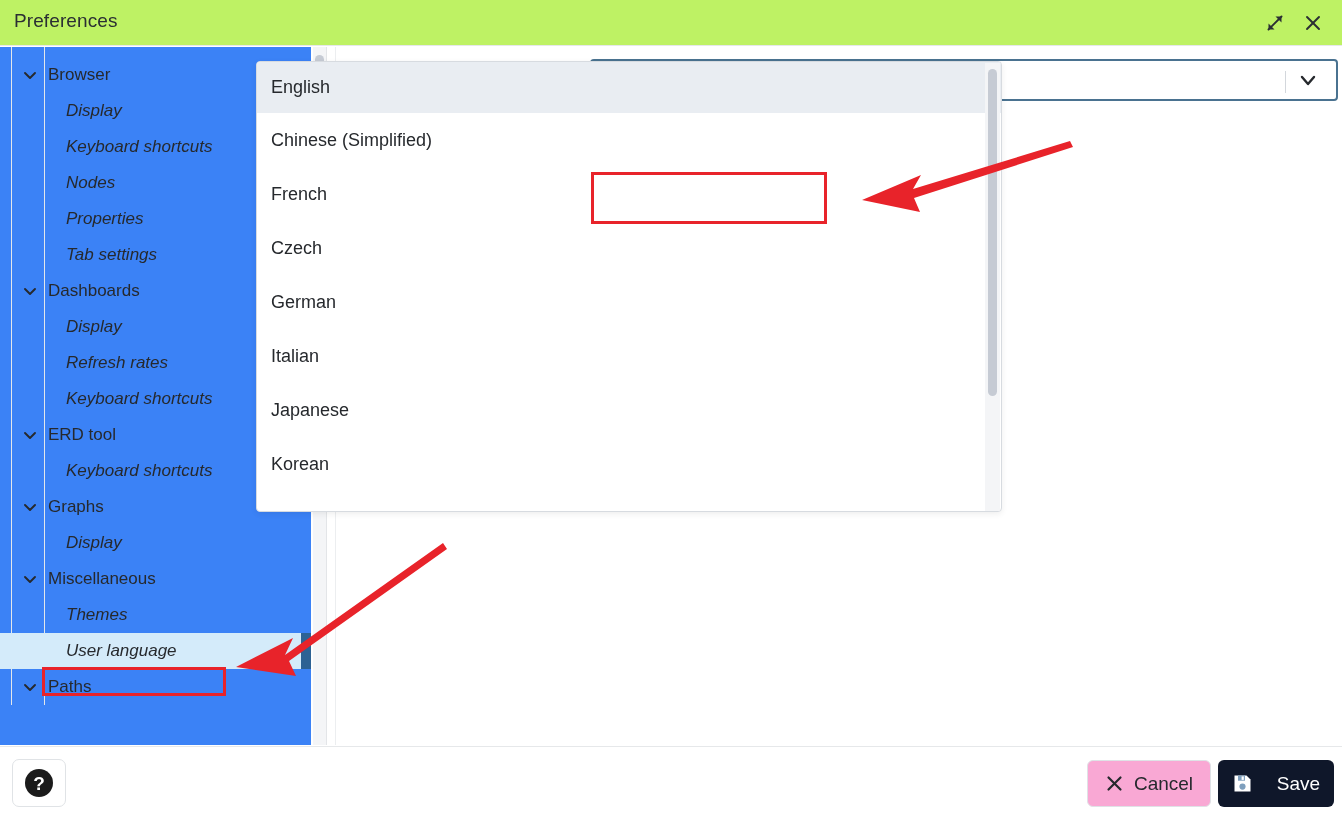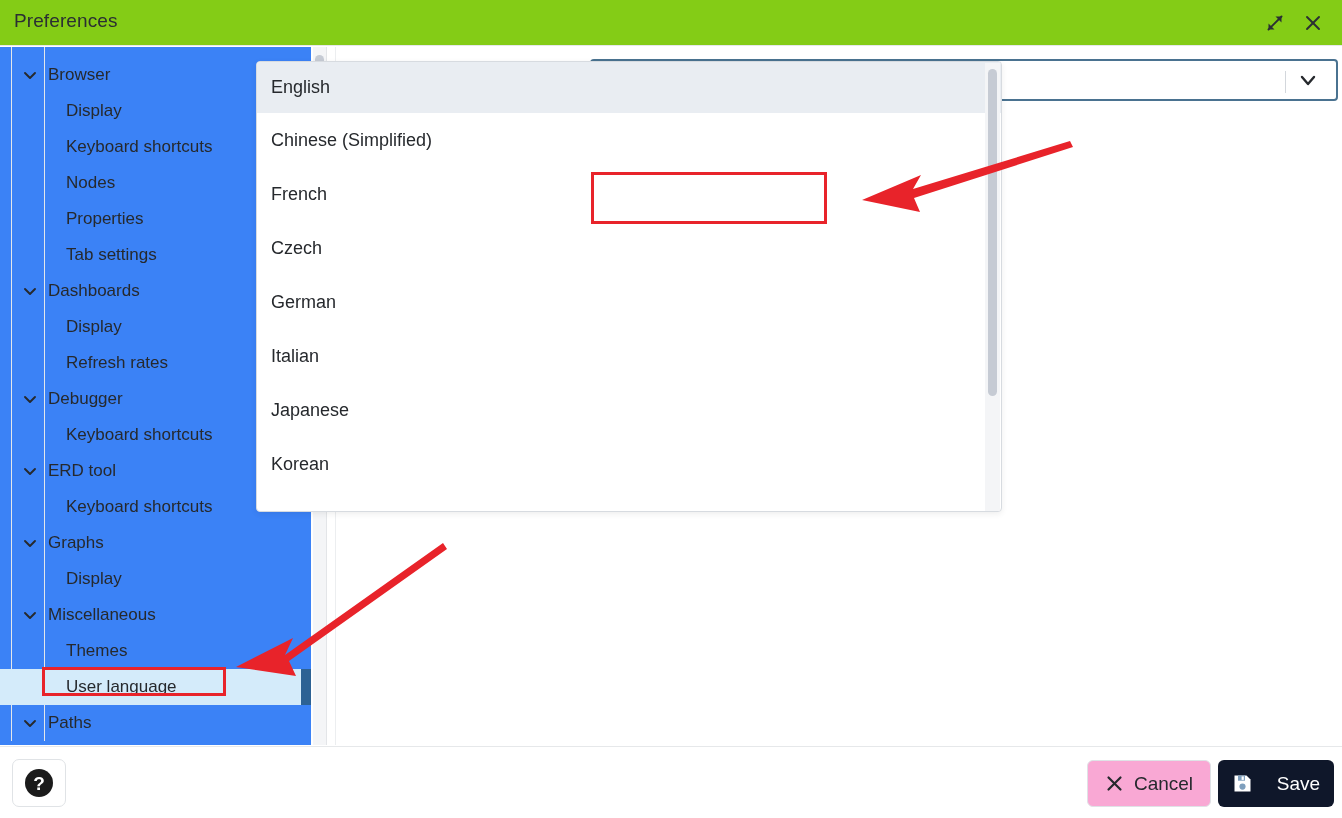--- a/index.html
+++ b/index.html
@@ -12,21 +12,21 @@
   .window {
     position: relative;
     width: 1342px; height: 818px;
     background: #ffffff;
   }
 
   
   .titlebar {
     position: absolute; left: 0; top: 0;
     width: 1342px; height: 46px;
-    background: #84cc16;
+    background: #bef264;
     border-bottom: 1px solid #e6e8ea;
   }
   .titlebar-title {
     position: absolute; left: 14px; top: 10px;
     font-size: 19px; color: #2b2f33; letter-spacing: .1px;
   }
   .win-btn {
     position: absolute; top: 6px;
     width: 34px; height: 34px;
     display: flex; align-items: center; justify-content: center;
@@ -44,21 +44,21 @@
   }
   .tree { position: relative; padding-top: 10px; }
   .tree-row {
     position: relative;
     height: 36px;
     display: flex; align-items: center;
     cursor: pointer;
     font-size: 17px; color: #26292d;
   }
   .tree-row.group { padding-left: 20px; }
-  .tree-row.child { padding-left: 66px; }
+  .tree-row.child { padding-left: 66px; font-style: italic; }
   .tree-row.selected { background: #d4ebfa; }
   .tree-row.selected .sel-bar {
     position: absolute; right: 0; top: 0;
     width: 10px; height: 100%;
     background: #2d6294;
   }
   .chev {
     width: 20px; height: 20px;
     display: inline-flex; align-items: center; justify-content: center;
     margin-right: 8px; flex: 0 0 auto;
@@ -292,28 +292,20 @@
               <polyline points="4,7 9,12 14,7" fill="none" stroke="#26292d" stroke-width="1.9" stroke-linecap="round" stroke-linejoin="round"></polyline>
             </svg>
           </span>
           <span>Dashboards</span>
         </div>
         <div class="tree-row child">
           <span>Display</span>
         </div>
         <div class="tree-row child">
           <span>Refresh rates</span>
-        </div>
-        <div class="tree-row group">
-          <span class="chev">
-            <svg width="18" height="18" viewBox="0 0 18 18">
-              <polyline points="4,7 9,12 14,7" fill="none" stroke="#26292d" stroke-width="1.9" stroke-linecap="round" stroke-linejoin="round"></polyline>
-            </svg>
-          </span>
-          <span>Debugger</span>
         </div>
         <div class="tree-row child">
           <span>Keyboard shortcuts</span>
         </div>
         <div class="tree-row group">
           <span class="chev">
             <svg width="18" height="18" viewBox="0 0 18 18">
               <polyline points="4,7 9,12 14,7" fill="none" stroke="#26292d" stroke-width="1.9" stroke-linecap="round" stroke-linejoin="round"></polyline>
             </svg>
           </span>

